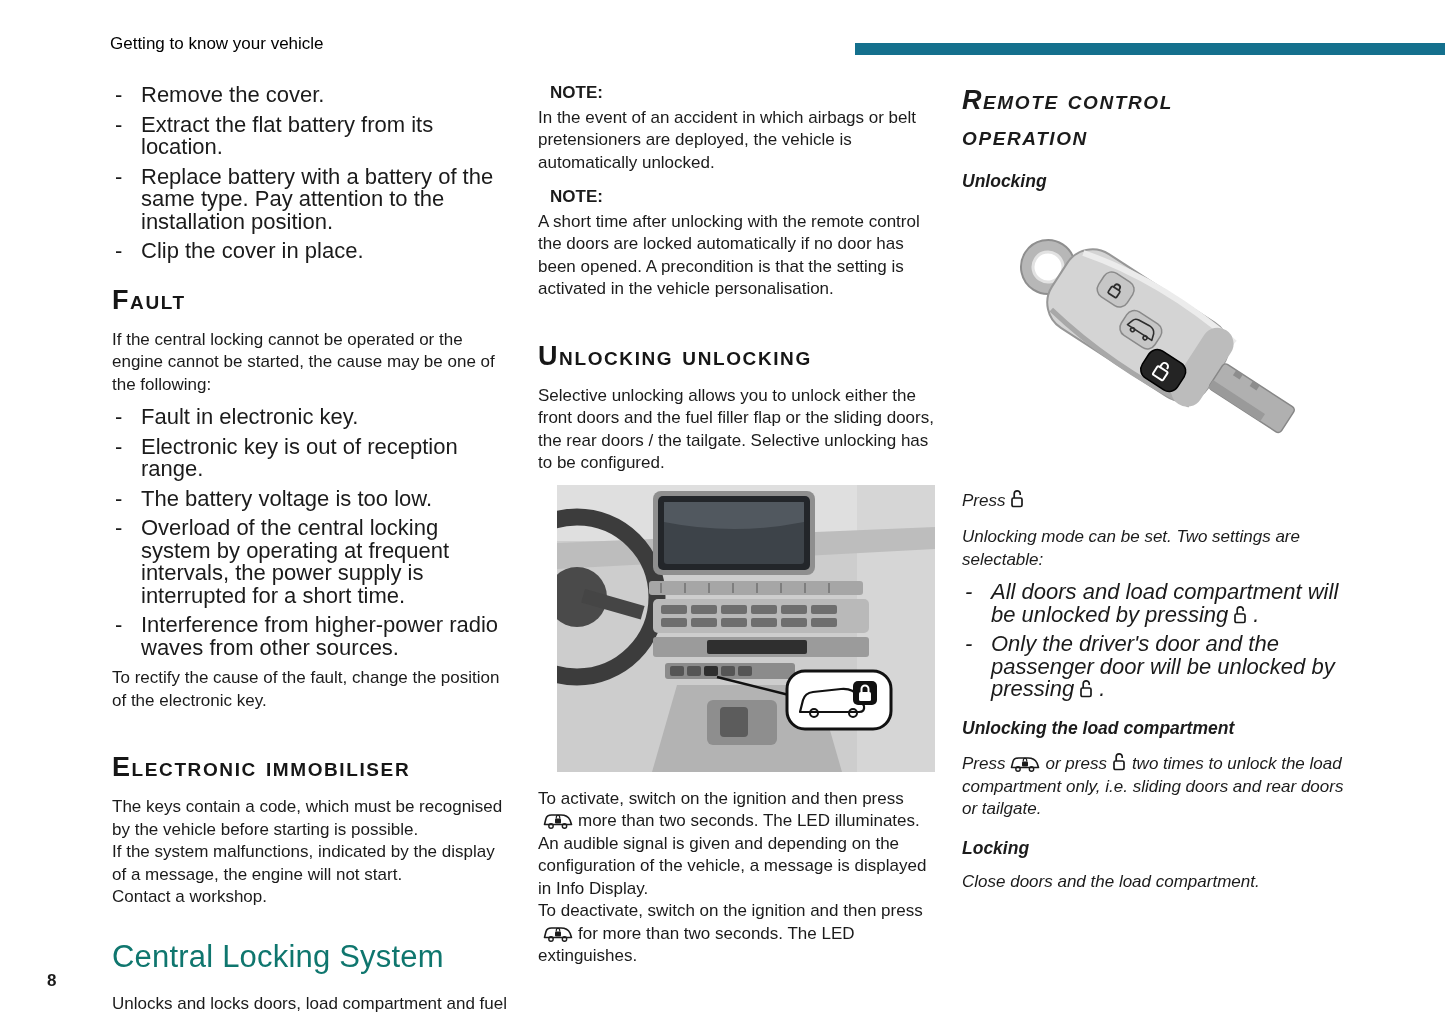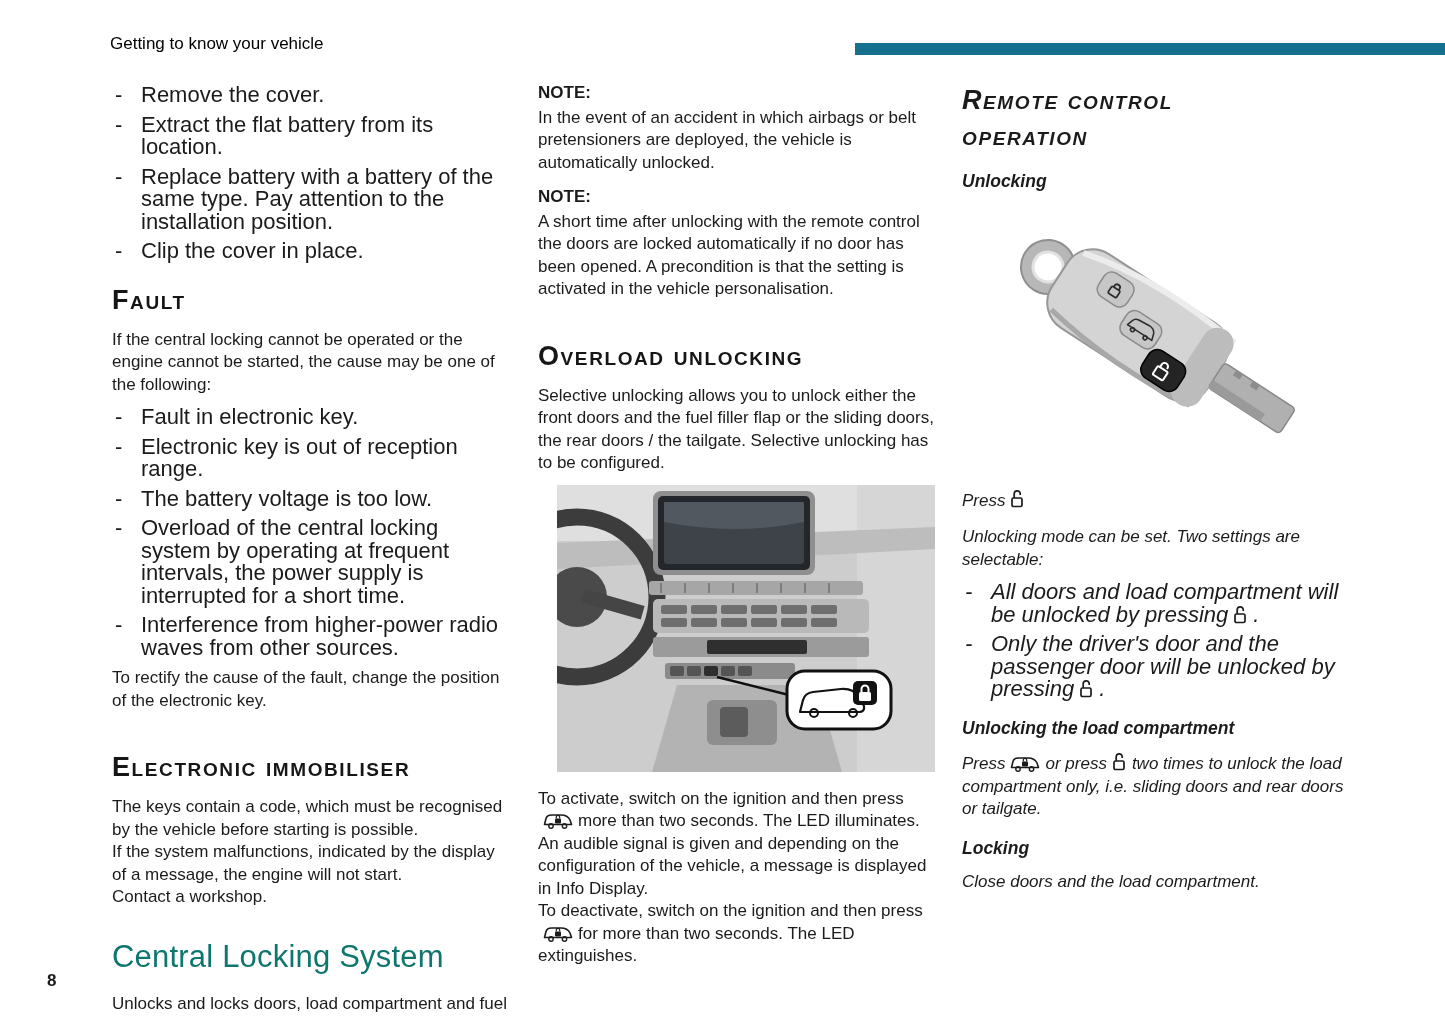--- a/index.html
+++ b/index.html
@@ -9,21 +9,21 @@
     font-family:"Liberation Sans", sans-serif; color:#1b1b1b;
   }
   .running-title { position:absolute; left:110px; top:34px; font-size:17px; color:#000000; }
   .teal-bar { position:absolute; left:855px; top:43px; width:590px; height:12px; background:#14708d; }
   .col { position:absolute; top:82px; }
   .col1 { left:112px; width:400px; }
   .col2 { left:538px; width:399px; }
   .col3 { left:962px; width:382px;font-style:italic; }
   p { font-size:17px; line-height:22.5px; margin:0 0 10px; }
   p.tight { margin:0; }
-  .note-label { font-weight:bold; font-size:17px; margin:0 0 2px; }
+  .note-label { font-weight:bold; font-size:17px; margin:0 12px 2px; }
   .note-text { margin:0 0 12px; }
   h2.sc { font-variant:small-caps; font-weight:bold; font-size:27px; letter-spacing:1.6px; margin:40px 0 13px; color:#161616; }
   h2.sc.first { margin-top:22px; }
   h2.remote-title { font-variant:small-caps; font-weight:bold; font-size:27px; letter-spacing:1.6px; line-height:36px; margin:0 0 16px; }
   h1.chapter { color:#0f766e; font-weight:400; font-size:31px; letter-spacing:0.2px; margin:30px 0 18px; }
   .bold-label { font-weight:bold; font-size:17.5px; margin:4px 0 12px; }
   .bold-label.spaced { margin-top:16px; }
   ul.dashlist { list-style:none; margin:2px 0 8px; }
   ul.dashlist li { position:relative; padding-left:29px; margin-bottom:7px; font-size:22px; line-height:22.5px; }
   ul.dashlist li::before { content:"-"; position:absolute; left:3px; top:0; }
@@ -77,21 +77,21 @@
   </div>
 
   <div class="col col2">
 
     <p class="note-label">NOTE:</p>
     <p class="note-text">In the event of an accident in which airbags or belt pretensioners are deployed, the vehicle is automatically unlocked.</p>
 
     <p class="note-label">NOTE:</p>
     <p class="note-text">A short time after unlocking with the remote control the doors are locked automatically if no door has been opened. A precondition is that the setting is activated in the vehicle personalisation.</p>
 
-    <h2 class="sc">Overload unlocking</h2>
+    <h2 class="sc">Unlocking unlocking</h2>
     <p>Selective unlocking allows you to unlock either the front doors and the fuel filler flap or the sliding doors, the rear doors / the tailgate. Selective unlocking has to be configured.</p>
 
     <div class="figure dash-figure">
       <svg viewBox="0 0 378 287" width="378" height="287">
         <rect width="378" height="287" fill="#cdcdcd"></rect>
         <rect width="378" height="56" fill="#dfdfdf"></rect>
         <rect x="300" y="0" width="78" height="287" fill="#d6d6d6"></rect>
         <path d="M0 58 L378 42 L378 64 L0 84 Z" fill="#bdbdbd"></path>
         <g>
           <circle cx="20" cy="112" r="80" fill="none" stroke="#3c3c3c" stroke-width="17"></circle>

